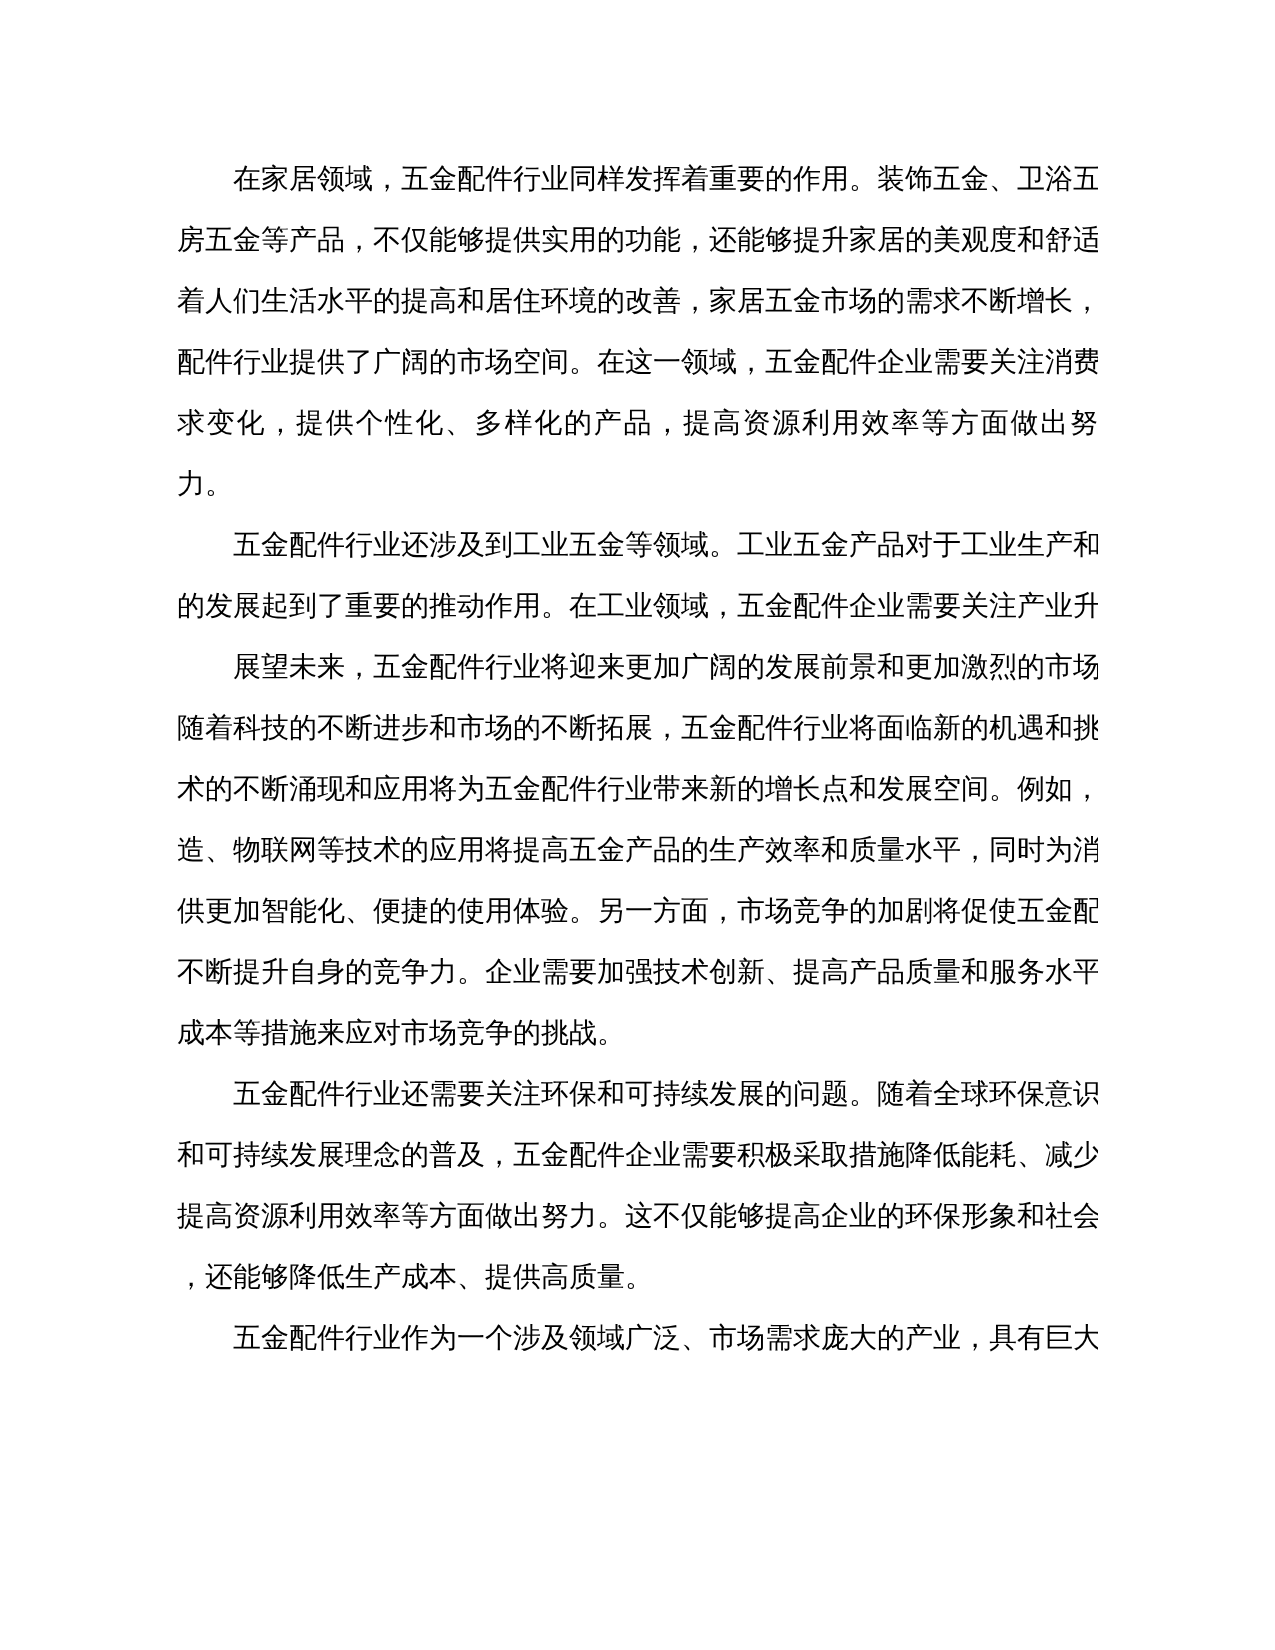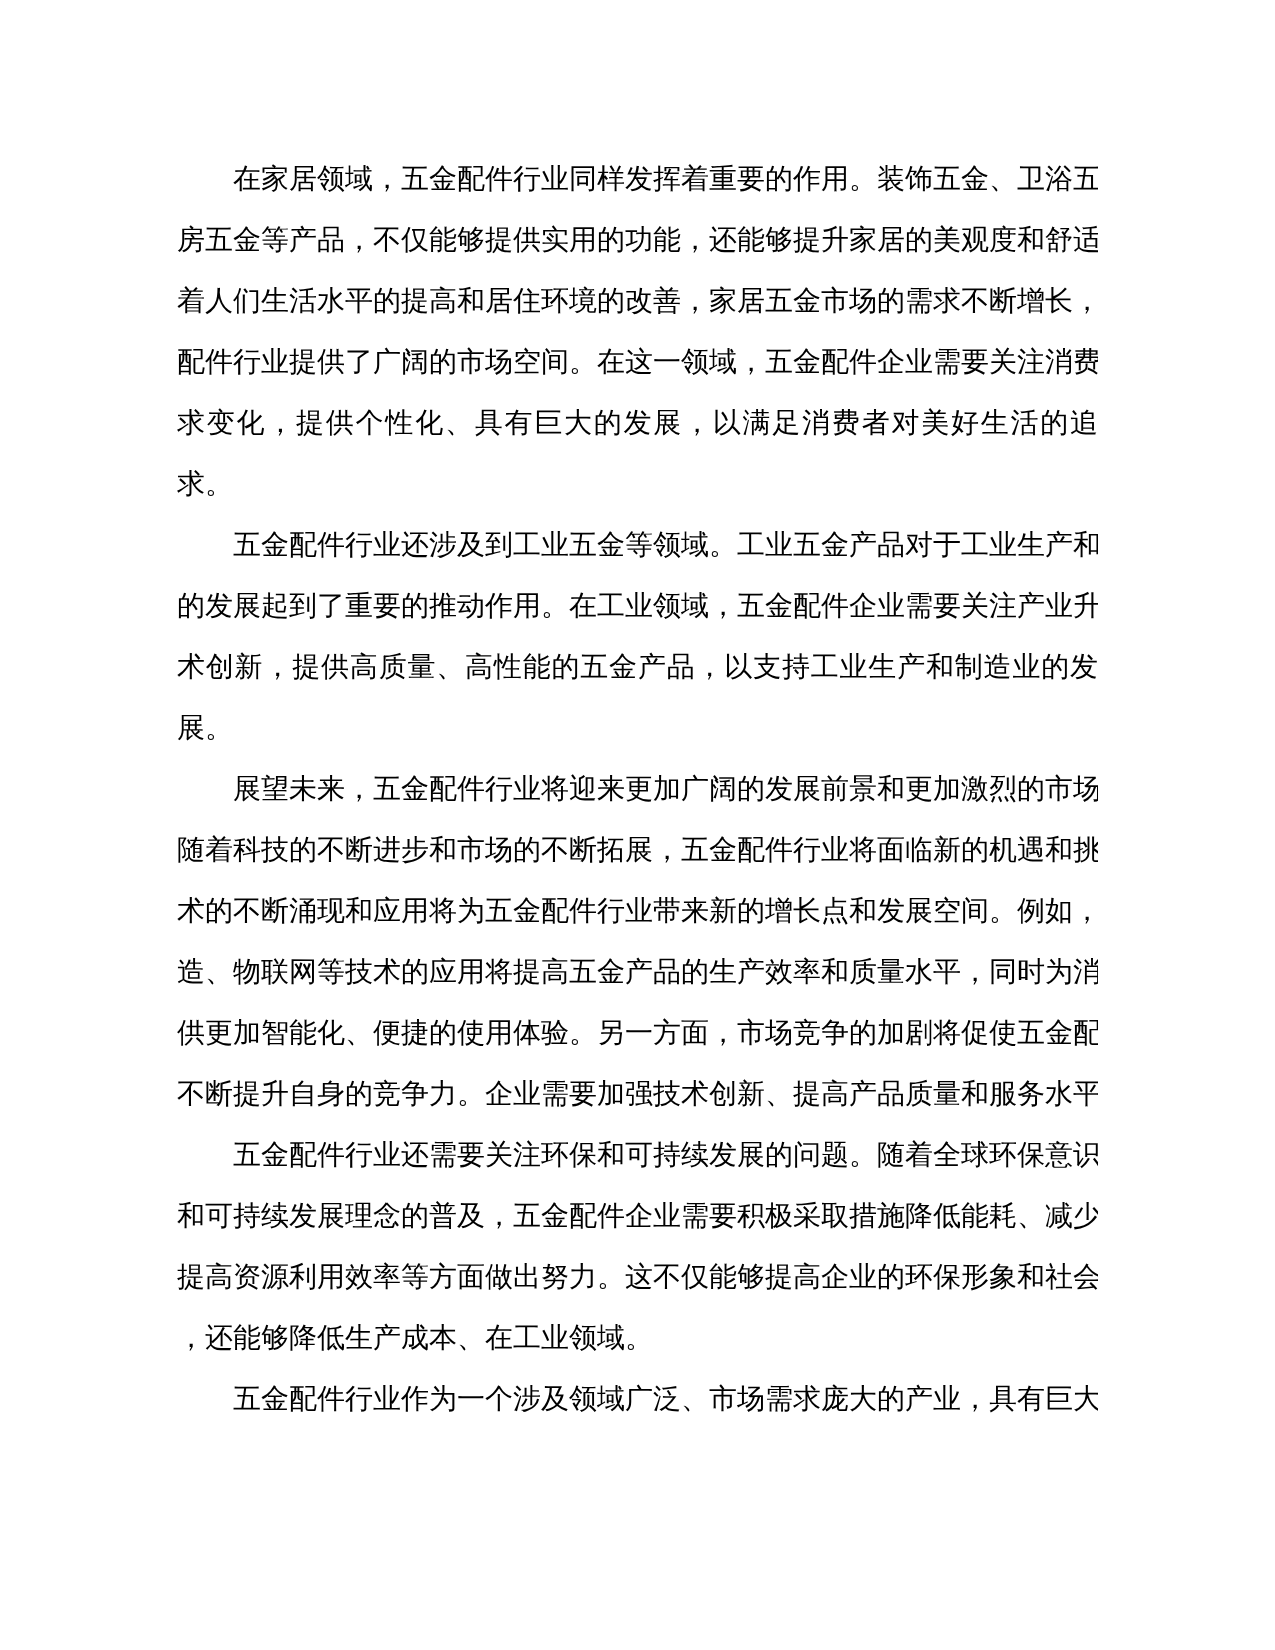--- a/index.html
+++ b/index.html
@@ -46,38 +46,38 @@
 </head>
 <body>
 
 <div class="page">
   <div class="text-block">
       <div class="paragraph">
         <div class="line first">在家居领域，五金配件行业同样发挥着重要的作用。装饰五金、卫浴五金、厨</div>
         <div class="line">房五金等产品，不仅能够提供实用的功能，还能够提升家居的美观度和舒适度。随</div>
         <div class="line">着人们生活水平的提高和居住环境的改善，家居五金市场的需求不断增长，为五金</div>
         <div class="line">配件行业提供了广阔的市场空间。在这一领域，五金配件企业需要关注消费者的需</div>
-        <div class="line last">求变化，提供个性化、具有巨大的发展，以满足消费者对美好生活的追求。</div>
+        <div class="line last">求变化，提供个性化、多样化的产品，提高资源利用效率等方面做出努力。</div>
       </div>
       <div class="paragraph">
         <div class="line first">五金配件行业还涉及到工业五金等领域。工业五金产品对于工业生产和制造业</div>
         <div class="line">的发展起到了重要的推动作用。在工业领域，五金配件企业需要关注产业升级和技</div>
-        <div class="line last">术创新，提供高质量、高性能的五金产品，以支持工业生产和制造业的发展。</div>
       </div>
       <div class="paragraph">
         <div class="line first">展望未来，五金配件行业将迎来更加广阔的发展前景和更加激烈的市场竞争。</div>
         <div class="line">随着科技的不断进步和市场的不断拓展，五金配件行业将面临新的机遇和挑战新技</div>
         <div class="line">术的不断涌现和应用将为五金配件行业带来新的增长点和发展空间。例如，智能制</div>
         <div class="line">造、物联网等技术的应用将提高五金产品的生产效率和质量水平，同时为消费者提</div>
         <div class="line">供更加智能化、便捷的使用体验。另一方面，市场竞争的加剧将促使五金配件企业</div>
         <div class="line">不断提升自身的竞争力。企业需要加强技术创新、提高产品质量和服务水平、降低</div>
+        <div class="line last">成本等措施来应对市场竞争的挑战。</div>
       </div>
       <div class="paragraph">
         <div class="line first">五金配件行业还需要关注环保和可持续发展的问题。随着全球环保意识的提高</div>
         <div class="line">和可持续发展理念的普及，五金配件企业需要积极采取措施降低能耗、减少排放、</div>
         <div class="line">提高资源利用效率等方面做出努力。这不仅能够提高企业的环保形象和社会责任感</div>
-        <div class="line last">，还能够降低生产成本、在工业领域。</div>
+        <div class="line last">，还能够降低生产成本、提供高质量。</div>
       </div>
       <div class="paragraph">
         <div class="line first">五金配件行业作为一个涉及领域广泛、市场需求庞大的产业，具有巨大的发展</div>
       </div>
     </div>
 </div>
 
 </body></html>

